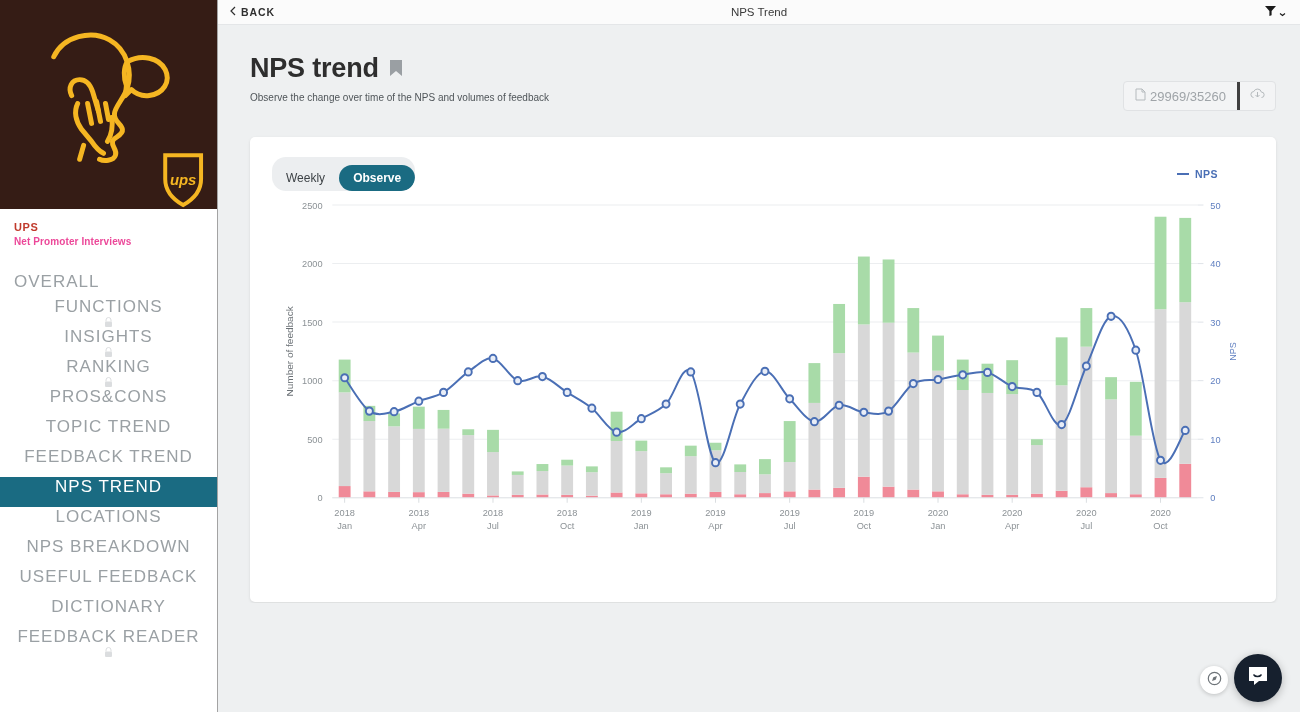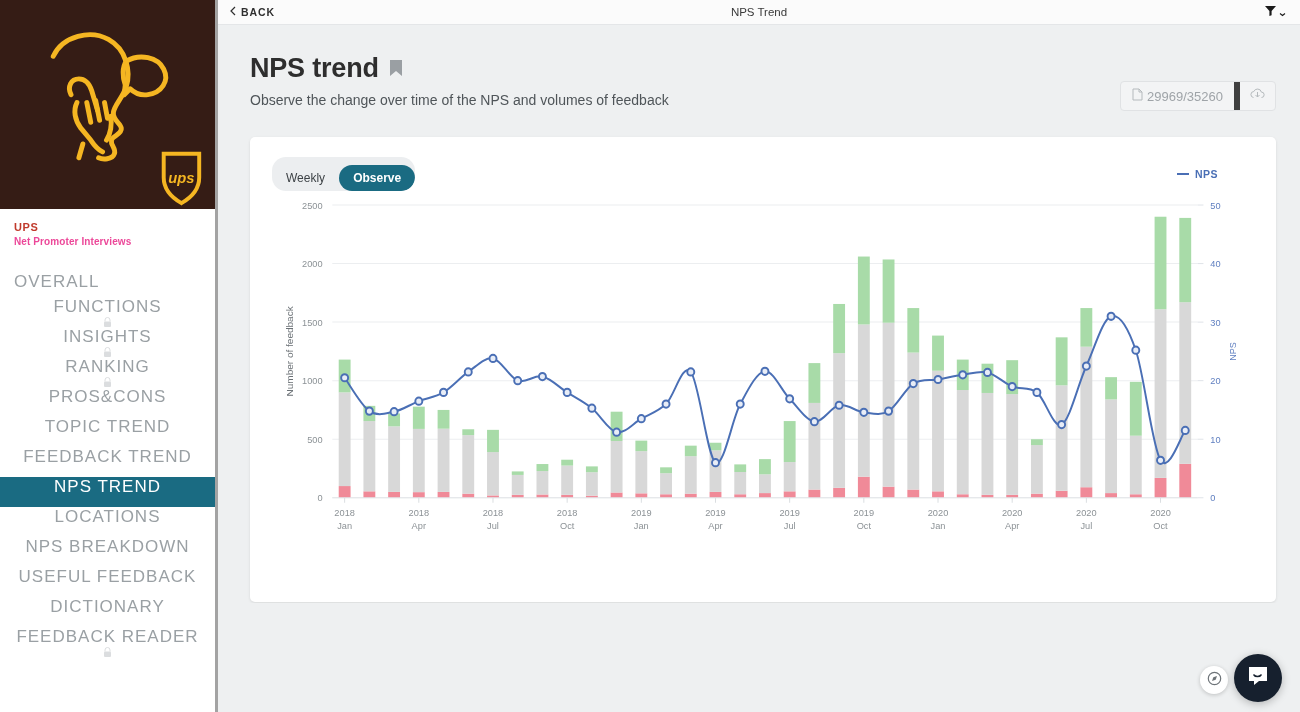--- a/index.html
+++ b/index.html
@@ -8,21 +8,21 @@
     font-family: "Liberation Sans", sans-serif;
     background: #eef0f1;
     overflow: hidden;
   }
   .app { display: flex; width: 1300px; height: 712px; }
 
   
   .sidebar {
     width: 218px; height: 712px;
     background: #ffffff;
-    border-right: 3px solid #a3a3a3;
+    border-right: 1px solid #a3a3a3;
     display: flex; flex-direction: column;
     flex: 0 0 218px;
   }
   .brand-hero {
     height: 209px; background: #351c15;
     position: relative; flex: 0 0 209px;
   }
   .brand-art { position: absolute; inset: 0; }
   .ups-shield { position: absolute; right: 16px; bottom: 10px; }
   .brand-meta { padding: 12px 14px 14px 14px; }
@@ -65,31 +65,31 @@
     display: flex; align-items: center; gap: 2px; cursor: pointer;
   }
 
   .content { flex: 1; padding: 28px 24px 0 32px; overflow: hidden; }
   .page-head { display: flex; align-items: flex-start; }
   .page-head-left { flex: 1; }
   .page-title {
     font-size: 27px; font-weight: bold; color: #2e2e2e;
     display: flex; align-items: center; gap: 10px; letter-spacing: -.2px;
   }
-  .page-sub { font-size: 14px; color: #4f5559; margin-top: 8px; }
+  .page-sub { font-size: 10px; color: #4f5559; margin-top: 8px; }
 
   .count-chip {
     display: flex; align-items: center; height: 30px;
     border: 1px solid #e0e2e4; border-radius: 4px;
     background: #f3f4f5; margin-top: 28px;
   }
   .count-chip .seg1 {
     display: flex; align-items: center; gap: 4px;
     padding: 0 11px; height: 100%;
-    border-right: 6px solid #404040;
+    border-right: 3px solid #404040;
     font-size: 13px; color: #9fa4a8;
   }
   .count-chip .seg2 {
     display: flex; align-items: center; padding: 0 9px;
     height: 100%; cursor: pointer;
   }
 
   
   .card {
     margin-top: 26px; background: #fff; border-radius: 5px;

